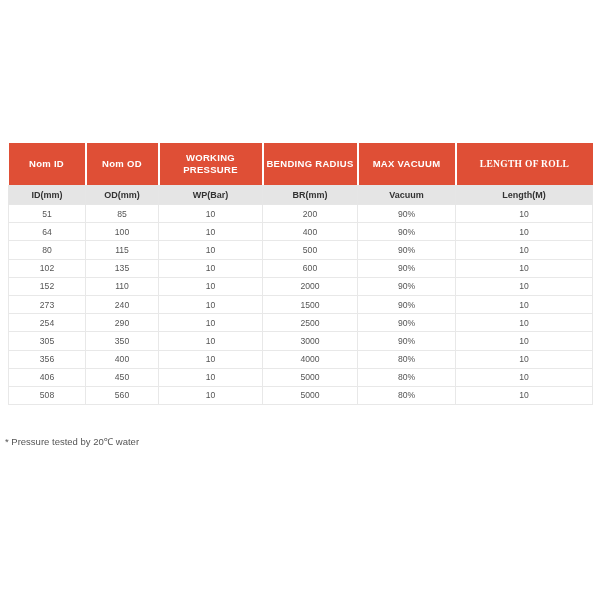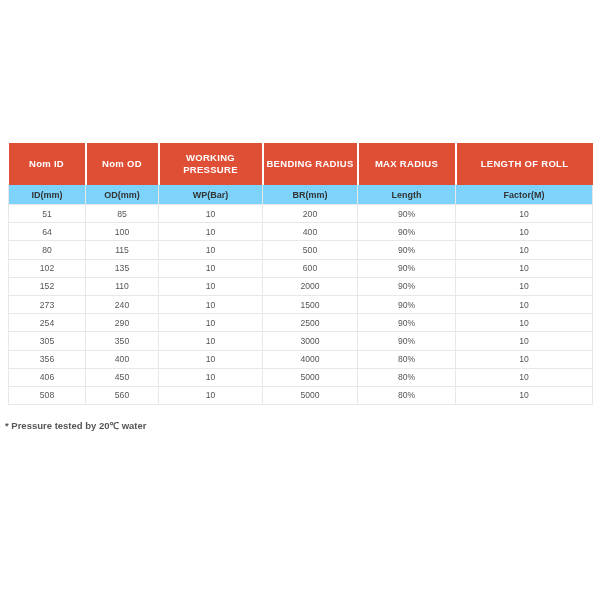--- a/index.html
+++ b/index.html
@@ -52,25 +52,26 @@
     letter-spacing: 0.3px;
     height: 42px;
     line-height: 12px;
     border-right: 2px solid #ffffff;
     border-left: 0;
     border-top: 0;
     border-bottom: 0;
   }
   thead tr.head-main th:last-child {
     border-right: 0;
+    font-family: Liberation Serif, serif;
   }
 
   
   thead tr.head-sub th {
-    background: #7dd3fc;
+    background: #e5e5e5;
     color: #333333;
     font-size: 9px;
     font-weight: bold;
     height: 19px;
     border: 1px solid #e6e6e6;
     border-top: 0;
   }
 
   
   tbody td {
@@ -87,23 +88,22 @@
   col.c2 { width: 73px; }
   col.c3 { width: 104px; }
   col.c4 { width: 95px; }
   col.c5 { width: 98px; }
   col.c6 { width: 137px; }
 
   
   .footnotes {
     position: absolute;
     left: 5px;
-    top: 418px;
+    top: 434px;
     width: 400px;
-    font-weight: bold;
   }
   .footnote {
     font-size: 9.5px;
     color: #555555;
     line-height: 15px;
     white-space: nowrap;
   }
 </style>
 </head>
 <body>
@@ -119,30 +119,30 @@
         <col class="c4">
           <col class="c5">
           <col class="c6">
       </colgroup>
       <thead>
         <tr class="head-main">
           <th>Nom ID</th>
           <th>Nom OD</th>
           <th>WORKING PRESSURE</th>
           <th>BENDING RADIUS</th>
-          <th>MAX RADIUS</th>
+          <th>MAX VACUUM</th>
           <th>LENGTH OF ROLL</th>
         </tr>
         <tr class="head-sub">
           <th>ID(mm)</th>
           <th>OD(mm)</th>
           <th>WP(Bar)</th>
           <th>BR(mm)</th>
-          <th>Length</th>
-          <th>Factor(M)</th>
+          <th>Vacuum</th>
+          <th>Length(M)</th>
         </tr>
       </thead>
       <tbody id="spec-body">
           <tr>
             <td>51</td>
             <td>85</td>
             <td>10</td>
             <td>200</td>
             <td>90%</td>
             <td>10</td>

